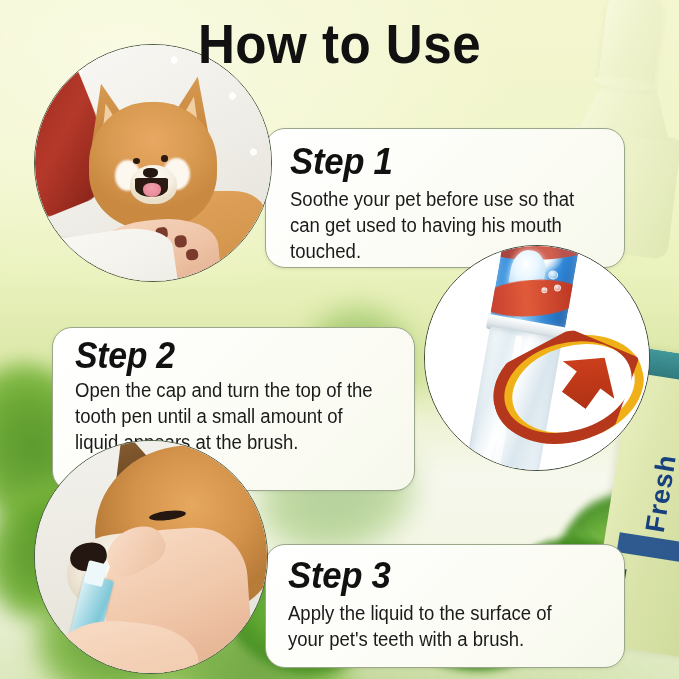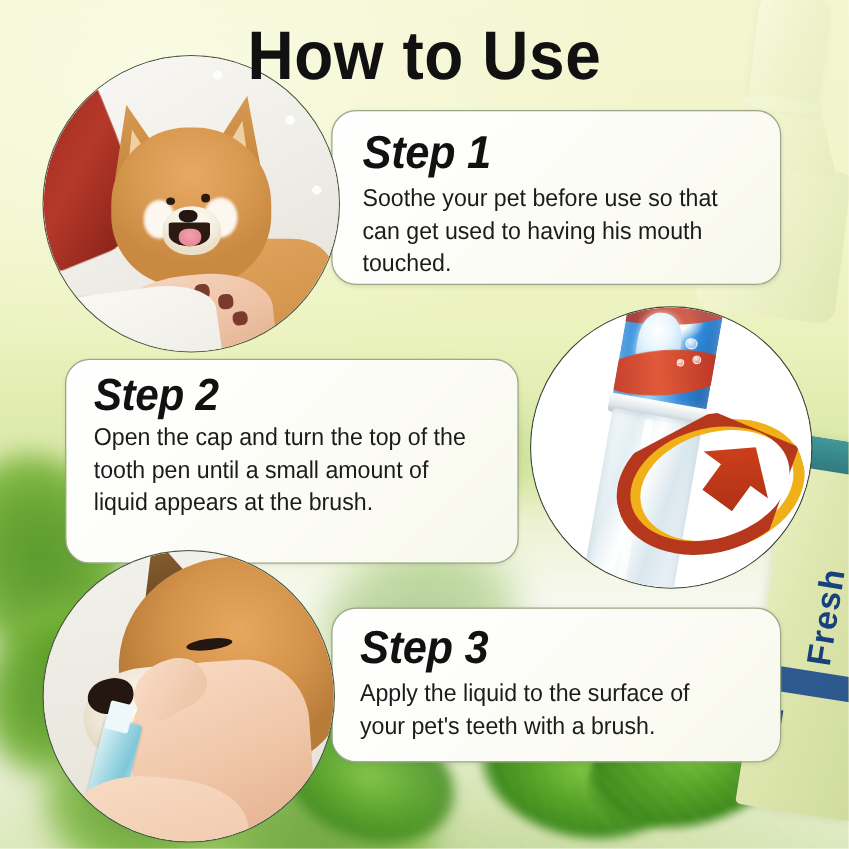--- a/index.html
+++ b/index.html
@@ -138,37 +138,38 @@
     transform:scaleX(.93); transform-origin:center;
   }
 
   
   .card{
     position:absolute; z-index:4;
     background:linear-gradient(135deg,#ffffff 0%,#fcfcf6 55%,#f7f8ec 100%);
     border:1px solid #9aa78a;
     border-radius:20px;
     box-shadow:0 1px 3px rgba(110,120,85,.16);
+    margin-top:40px;
   }
   .card-inner{ padding:14px 20px 12px 24px; }
   .step-title{
     font-family:"Liberation Sans Narrow","Liberation Sans", sans-serif;
     font-style:italic; font-weight:bold; font-size:37px;
     color:#111; line-height:1.02; letter-spacing:-.3px;
     transform:scaleX(.94); transform-origin:left center;
     margin-bottom:6px;
   }
   .step-body{
     font-family:"Liberation Sans Narrow","Liberation Sans", sans-serif;
     font-size:19.5px; color:#1b1b1b; line-height:1.33;
     transform:scaleX(.95); transform-origin:left center;
   }
   #card1{ left:265px; top:88px;  width:360px; height:140px; }
   #card2{ left:52px;  top:287px; width:363px; height:164px; }
-  #card3{ left:265px; top:486px; width:360px; height:124px; }
+  #card3{ left:265px; top:504px; width:360px; height:124px; }
   #card2 .card-inner{ padding:10px 18px 8px 22px; }
   #card2 .step-title{ font-size:36px; margin-bottom:3px; }
   #card3 .card-inner{ padding:12px 18px 10px 22px; }
 
   
   .circle{
     position:absolute; border-radius:50%; overflow:hidden;
     border:1.5px solid #4a5a44; z-index:5;
     background:#eef0e6;
   }

